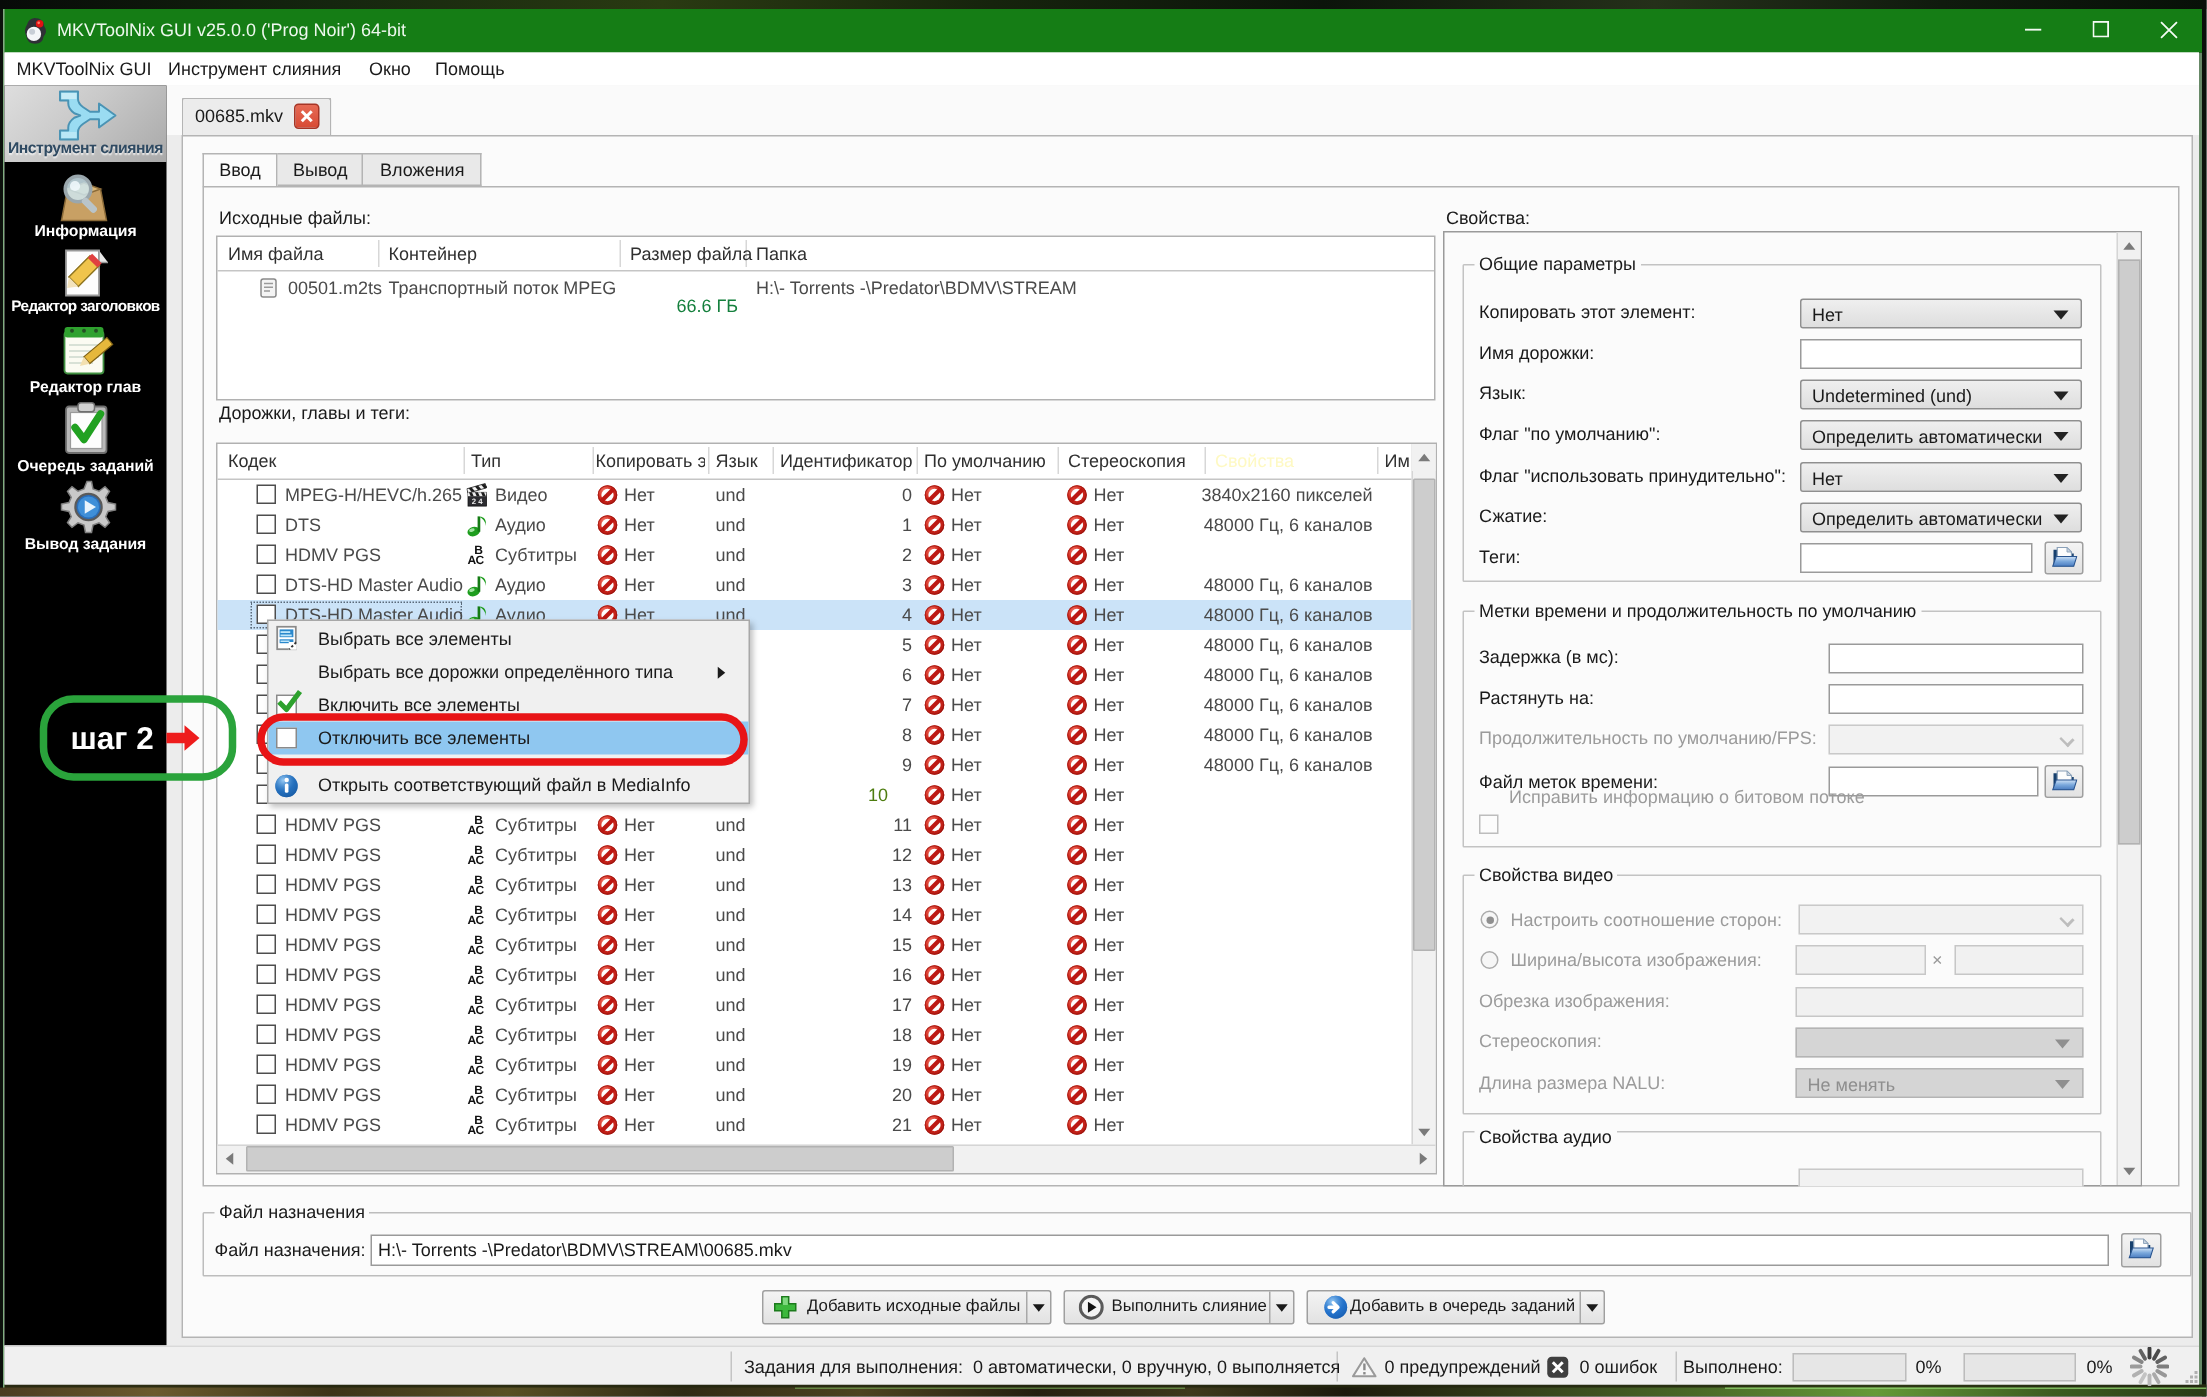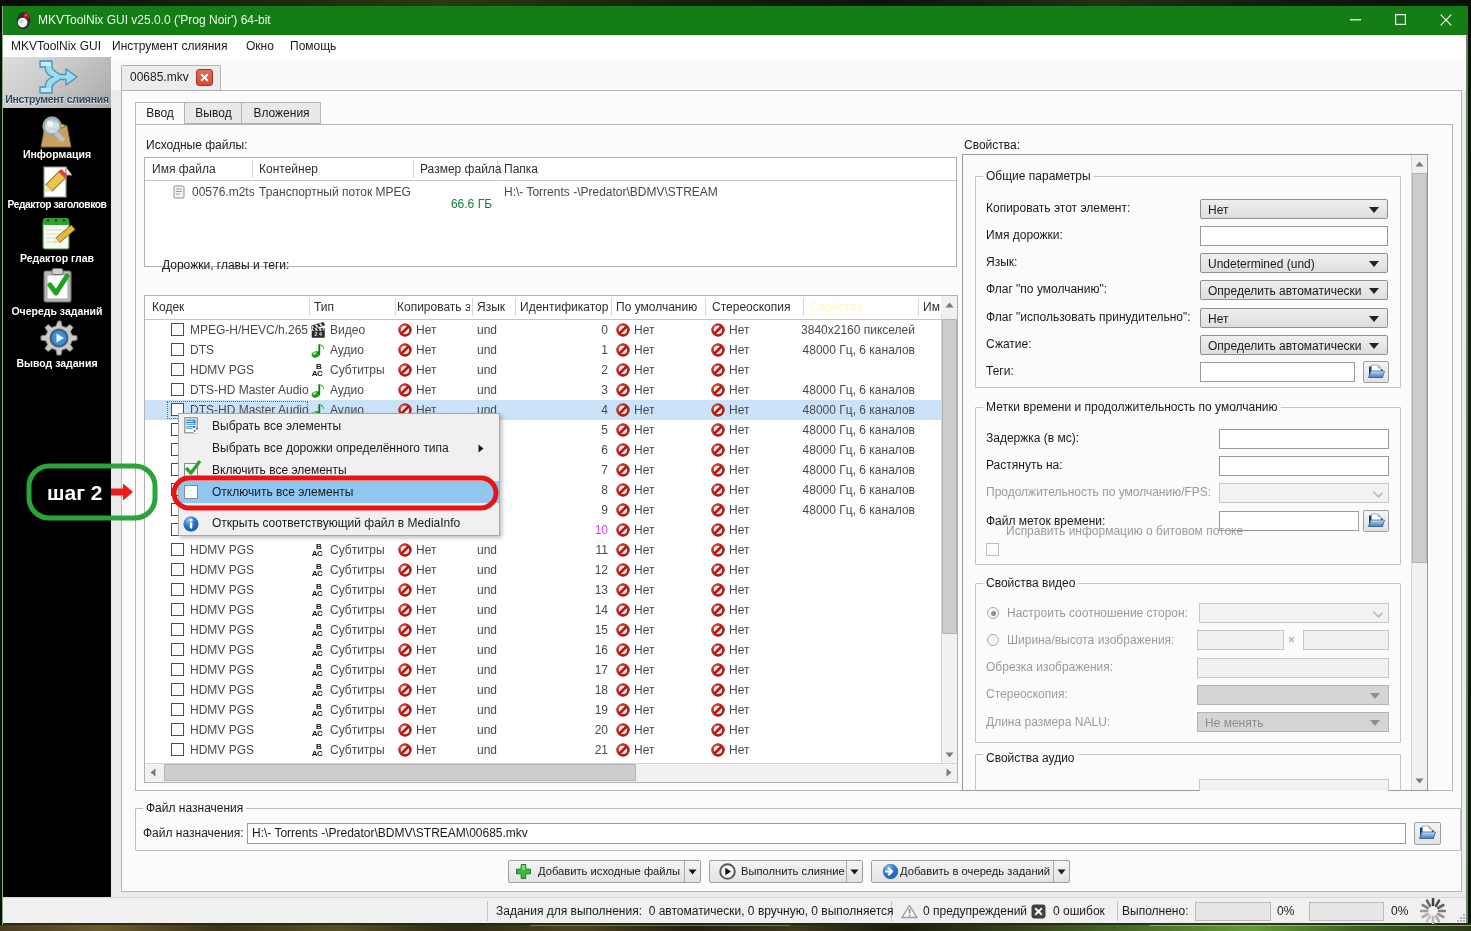--- a/index.html
+++ b/index.html
@@ -161,25 +161,25 @@
 <div class="lbl" style="left:420px;top:162px;color:#303030;">Размер файла</div>
 <div class="lbl" style="left:504px;top:162px;color:#303030;">Папка</div>
 <svg class="abs" style="left:172px;top:185px;" width="14" height="14" viewBox="0 0 14 14">
  <rect x="2" y="1" width="10" height="12" rx="1.5" fill="#f4f4f4" stroke="#8a8a8a"></rect>
  <g stroke="#9a9a9a" stroke-width="1">
       <line x1="4" y1="4" x2="10" y2="4"></line>
       <line x1="4" y1="6.5" x2="10" y2="6.5"></line>
       <line x1="4" y1="9" x2="8" y2="9"></line>
     </g>
 </svg>
-<div class="lbl" style="left:192px;top:185px;color:#4a4a4a;">00576.m2ts</div>
+<div class="lbl" style="left:192px;top:185px;color:#4a4a4a;">00501.m2ts</div>
 <div class="lbl" style="left:259px;top:185px;color:#4a4a4a;">Транспортный поток MPEG</div>
 <div class="lbl" style="left:492px;top:197px;color:#15803d;transform:translateX(-100%);">66.6 ГБ</div>
 <div class="lbl" style="left:504px;top:185px;color:#4a4a4a;">H:\- Torrents -\Predator\BDMV\STREAM</div>
-<div class="lbl" style="left:146px;top:258px;margin-left:16px;">Дорожки, главы и теги:</div>
+<div class="lbl" style="left:146px;top:268px;">Дорожки, главы и теги:</div>
 
 <div class="abs" style="left:144px;top:295px;width:814px;height:488px;background:#fff;border:1px solid #b1b1b1;"></div>
 <div class="hdrsep" style="left:309px;top:298px;height:18px;"></div>
 <div class="hdrsep" style="left:395px;top:298px;height:18px;"></div>
 <div class="hdrsep" style="left:472px;top:298px;height:18px;"></div>
 <div class="hdrsep" style="left:515px;top:298px;height:18px;"></div>
 <div class="hdrsep" style="left:611px;top:298px;height:18px;"></div>
 <div class="hdrsep" style="left:705px;top:298px;height:18px;"></div>
 <div class="hdrsep" style="left:803px;top:298px;height:18px;"></div>
 <div class="hdrsep" style="left:918px;top:298px;height:18px;"></div>
@@ -561,21 +561,21 @@
 <svg class="abs" style="left:711px;top:503px;" width="14" height="14" viewBox="0 0 14 14">
     <circle cx="7" cy="7" r="6.5" fill="#c01812"></circle>
     <circle cx="7" cy="7" r="6.5" fill="url(#ng)"></circle>
     <circle cx="7" cy="7" r="4.1" fill="#fdfdfd"></circle>
     <rect x="1.6" y="5.6" width="10.8" height="2.8" fill="#bc1712" transform="rotate(-45 7 7)"></rect>
     <circle cx="7" cy="7" r="6.2" fill="none" stroke="#8e0e08" stroke-width="0.7" opacity="0.6"></circle>
   </svg>
 <div class="lbl" style="left:729px;top:503px;color:#4a4a4a;">Нет</div>
 <div class="lbl" style="left:915px;top:503px;color:#4a4a4a;transform:translateX(-100%);">48000 Гц, 6 каналов</div>
 <div class="cb" style="left:171px;top:523px;"></div>
-<div class="lbl" style="left:608px;top:523px;color:#d946ef;transform:translateX(-100%);">10</div>
+<div class="lbl" style="left:592px;top:523px;color:#4d7c0f;transform:translateX(-100%);">10</div>
 <svg class="abs" style="left:616px;top:523px;" width="14" height="14" viewBox="0 0 14 14">
     <circle cx="7" cy="7" r="6.5" fill="#c01812"></circle>
     <circle cx="7" cy="7" r="6.5" fill="url(#ng)"></circle>
     <circle cx="7" cy="7" r="4.1" fill="#fdfdfd"></circle>
     <rect x="1.6" y="5.6" width="10.8" height="2.8" fill="#bc1712" transform="rotate(-45 7 7)"></rect>
     <circle cx="7" cy="7" r="6.2" fill="none" stroke="#8e0e08" stroke-width="0.7" opacity="0.6"></circle>
   </svg>
 <div class="lbl" style="left:634px;top:523px;color:#4a4a4a;">Нет</div>
 <svg class="abs" style="left:711px;top:523px;" width="14" height="14" viewBox="0 0 14 14">
     <circle cx="7" cy="7" r="6.5" fill="#c01812"></circle>

